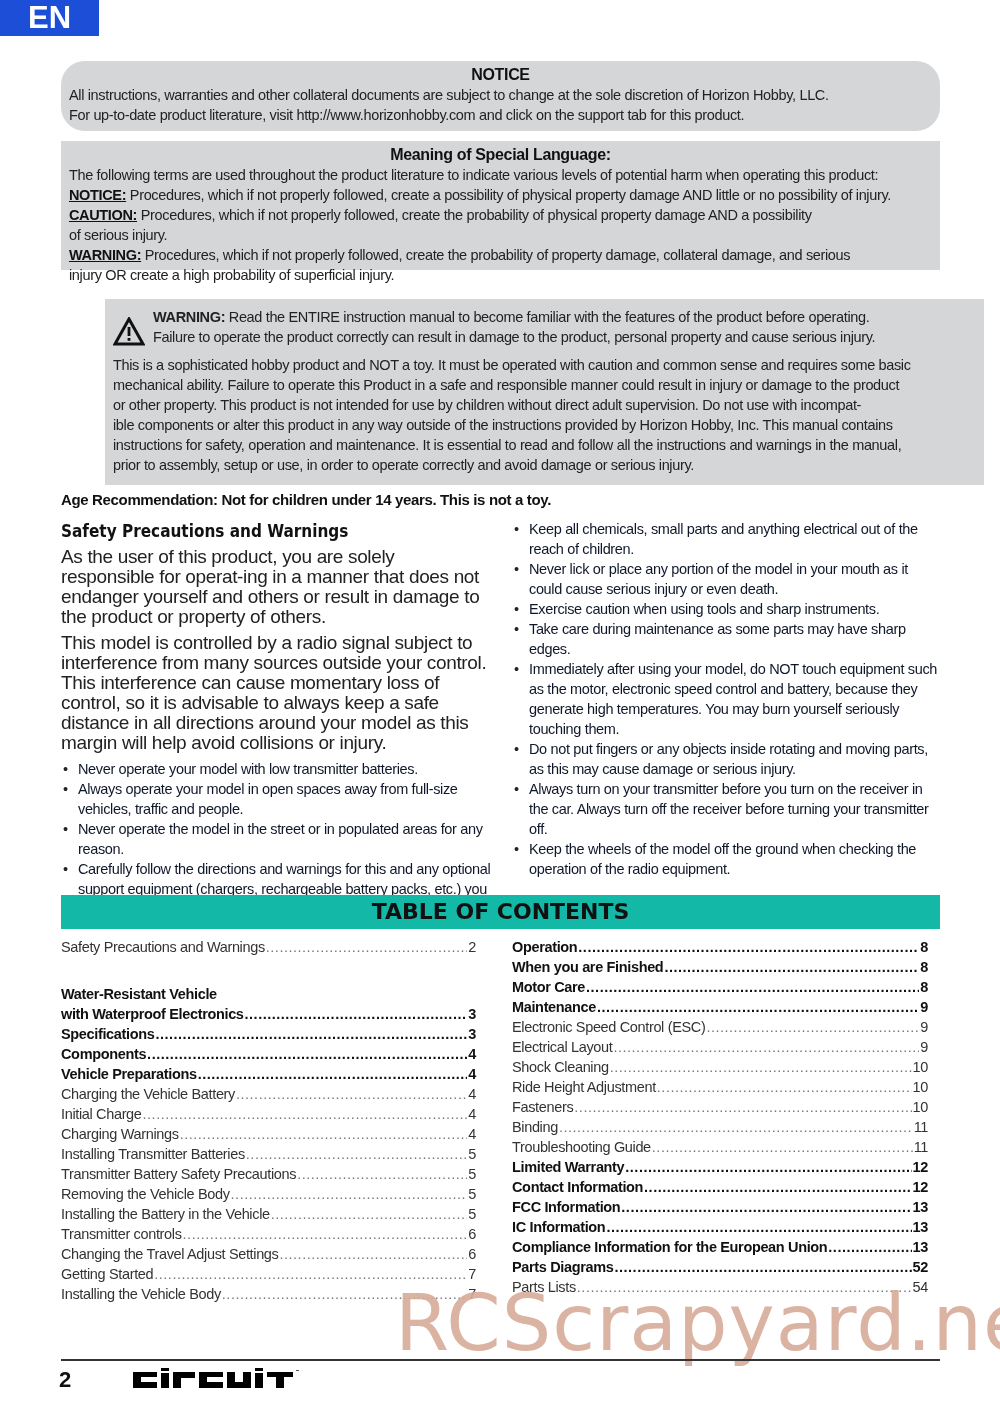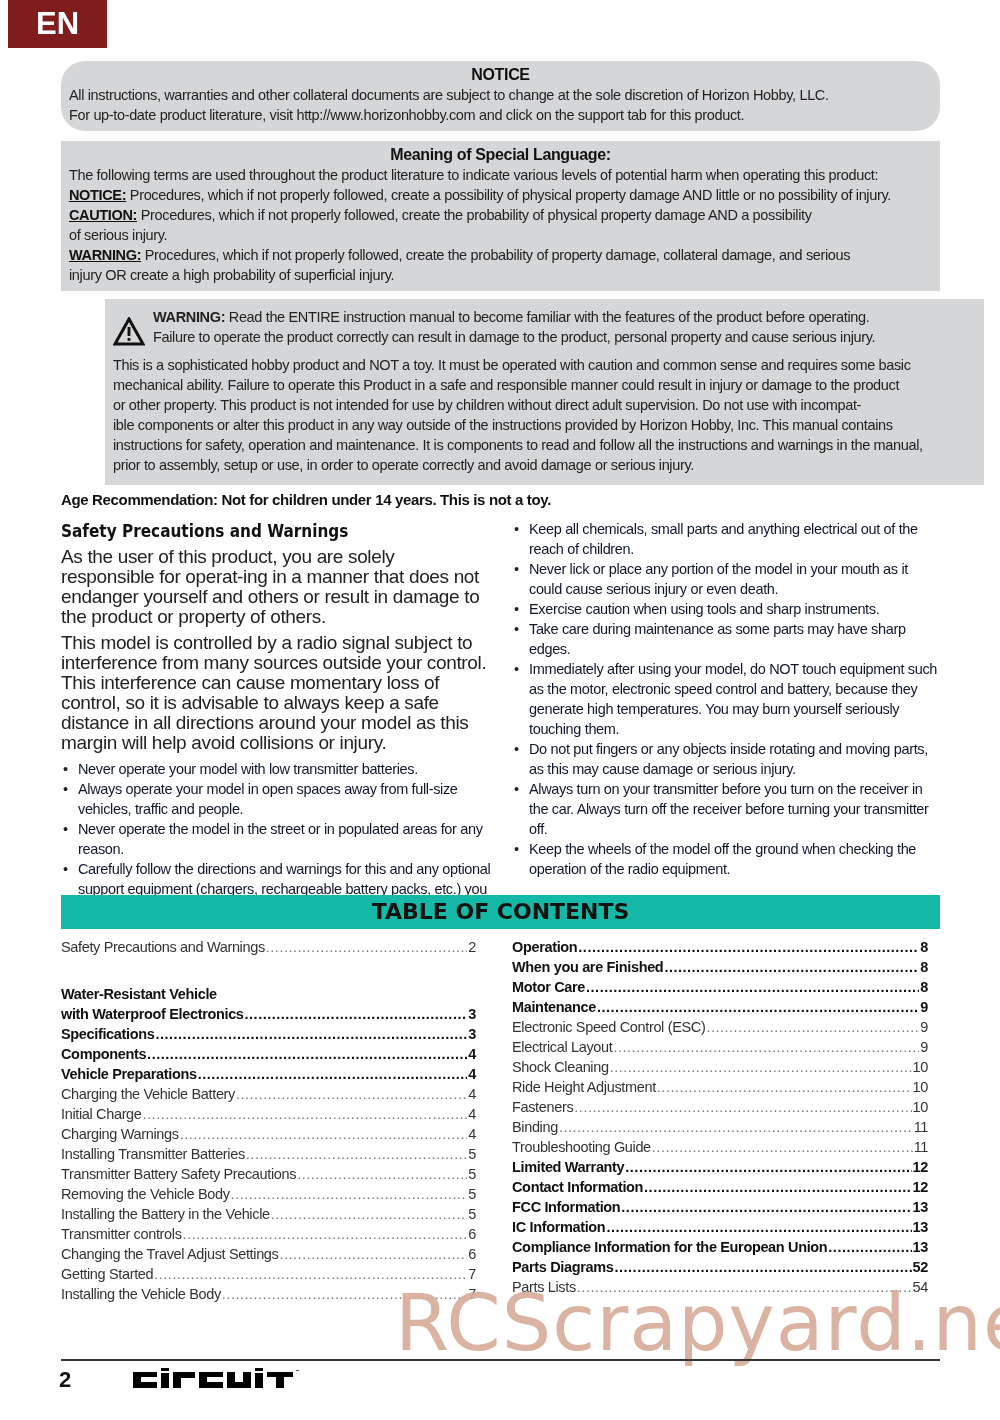--- a/index.html
+++ b/index.html
@@ -1,25 +1,25 @@
 <!DOCTYPE html>
 <html><head>
 <meta charset="utf-8">
 <style>
   * { box-sizing: border-box; margin: 0; padding: 0; }
   body { width: 1000px; height: 1420px; background: #ffffff; position: relative; overflow: hidden;
          font-family: "Liberation Sans", sans-serif; color: #1a1a1a; }
   .cond { font-family: "Liberation Sans", sans-serif; font-stretch: condensed; letter-spacing: -0.35px; }
-  .lang-tab { position: absolute; left: 8px; top: 0; width: 99px; height: 48px; background: #7f1d1d;
+  .lang-tab { position: absolute; left: 0; top: 0; width: 99px; height: 36px; background: #1d4ed8;
               color: #fff; font-weight: bold; font-size: 31px; display: flex; align-items: center; justify-content: center; letter-spacing: 0px; }
   .box { position: absolute; left: 61px; width: 879px; background: #d5d6d8; }
   .box-notice { top: 61px; height: 70px; padding: 4px 8px; border-radius: 24px; }
   .box-title { text-align: center; font-weight: bold; font-size: 16px; line-height: 20px; color: #111; }
   .box-line { font-size: 14.5px; line-height: 20px; color: #222; white-space: nowrap; }
-  .box-special { top: 141px; height: 150px; padding: 4px 8px; }
+  .box-special { top: 141px; height: 129px; padding: 4px 8px; }
   .term { font-weight: bold; text-decoration: underline; color: #111; margin-top: 12px; }
   .box-warning { top: 299px; height: 186px; padding: 8px 8px; margin-left: 44px; }
   .warn-row { display: flex; align-items: flex-start; }
   .warn-icon { width: 32px; height: 32px; margin-top: 10px; margin-right: 8px; flex: 0 0 auto; }
   .warn-lines { flex: 1; }
   .warn-para { margin-top: 6px; }
   .age { position: absolute; left: 61px; top: 490px; font-weight: bold; font-size: 15px; line-height: 20px; color: #111; }
   .col { position: absolute; top: 518px; width: 430px; }
   .col-left { left: 61px; }
   .col-right { left: 512px; width: 430px; top: 519px; }
@@ -80,21 +80,21 @@
     <div class="warn-lines">
       <div class="box-line"><b>WARNING:</b><span> Read the ENTIRE instruction manual to become familiar with the features of the product before operating.</span></div>
       <div class="box-line">Failure to operate the product correctly can result in damage to the product, personal property and cause serious injury.</div>
     </div>
   </div>
   <div class="warn-para">
     <div class="box-line">This is a sophisticated hobby product and NOT a toy. It must be operated with caution and common sense and requires some basic</div>
     <div class="box-line">mechanical ability.  Failure to operate this Product in a safe and responsible manner could result in injury or damage to the product</div>
     <div class="box-line">or other property. This product is not intended for use by children without direct adult supervision. Do not use with incompat-</div>
     <div class="box-line">ible components or alter this product in any way outside of the instructions provided by Horizon Hobby, Inc. This manual contains</div>
-    <div class="box-line">instructions for safety, operation and maintenance. It is components to read and follow all the instructions and warnings in the manual,</div>
+    <div class="box-line">instructions for safety, operation and maintenance. It is essential to read and follow all the instructions and warnings in the manual,</div>
     <div class="box-line">prior to assembly, setup or use, in order to operate correctly and avoid damage or serious injury.</div>
   </div>
 </div>
 
 <div class="age cond">Age Recommendation: Not for children under 14 years. This is not a toy.</div>
 
 <div class="col col-left cond">
   <div class="h2" style="font-family:'DejaVu Sans',sans-serif;font-size:17px;letter-spacing:0;">Safety Precautions and Warnings</div>
   <div class="p">As the user of this product, you are solely responsible for operat-ing in a manner that does not endanger yourself and others or result in damage to the product or property of others.</div>
   <div class="p">This model is controlled by a radio signal subject to interference from many sources outside your control. This interference can cause momentary loss of control, so it is advisable to always keep a safe distance in all directions around your model as this margin will help avoid collisions or injury.</div>

